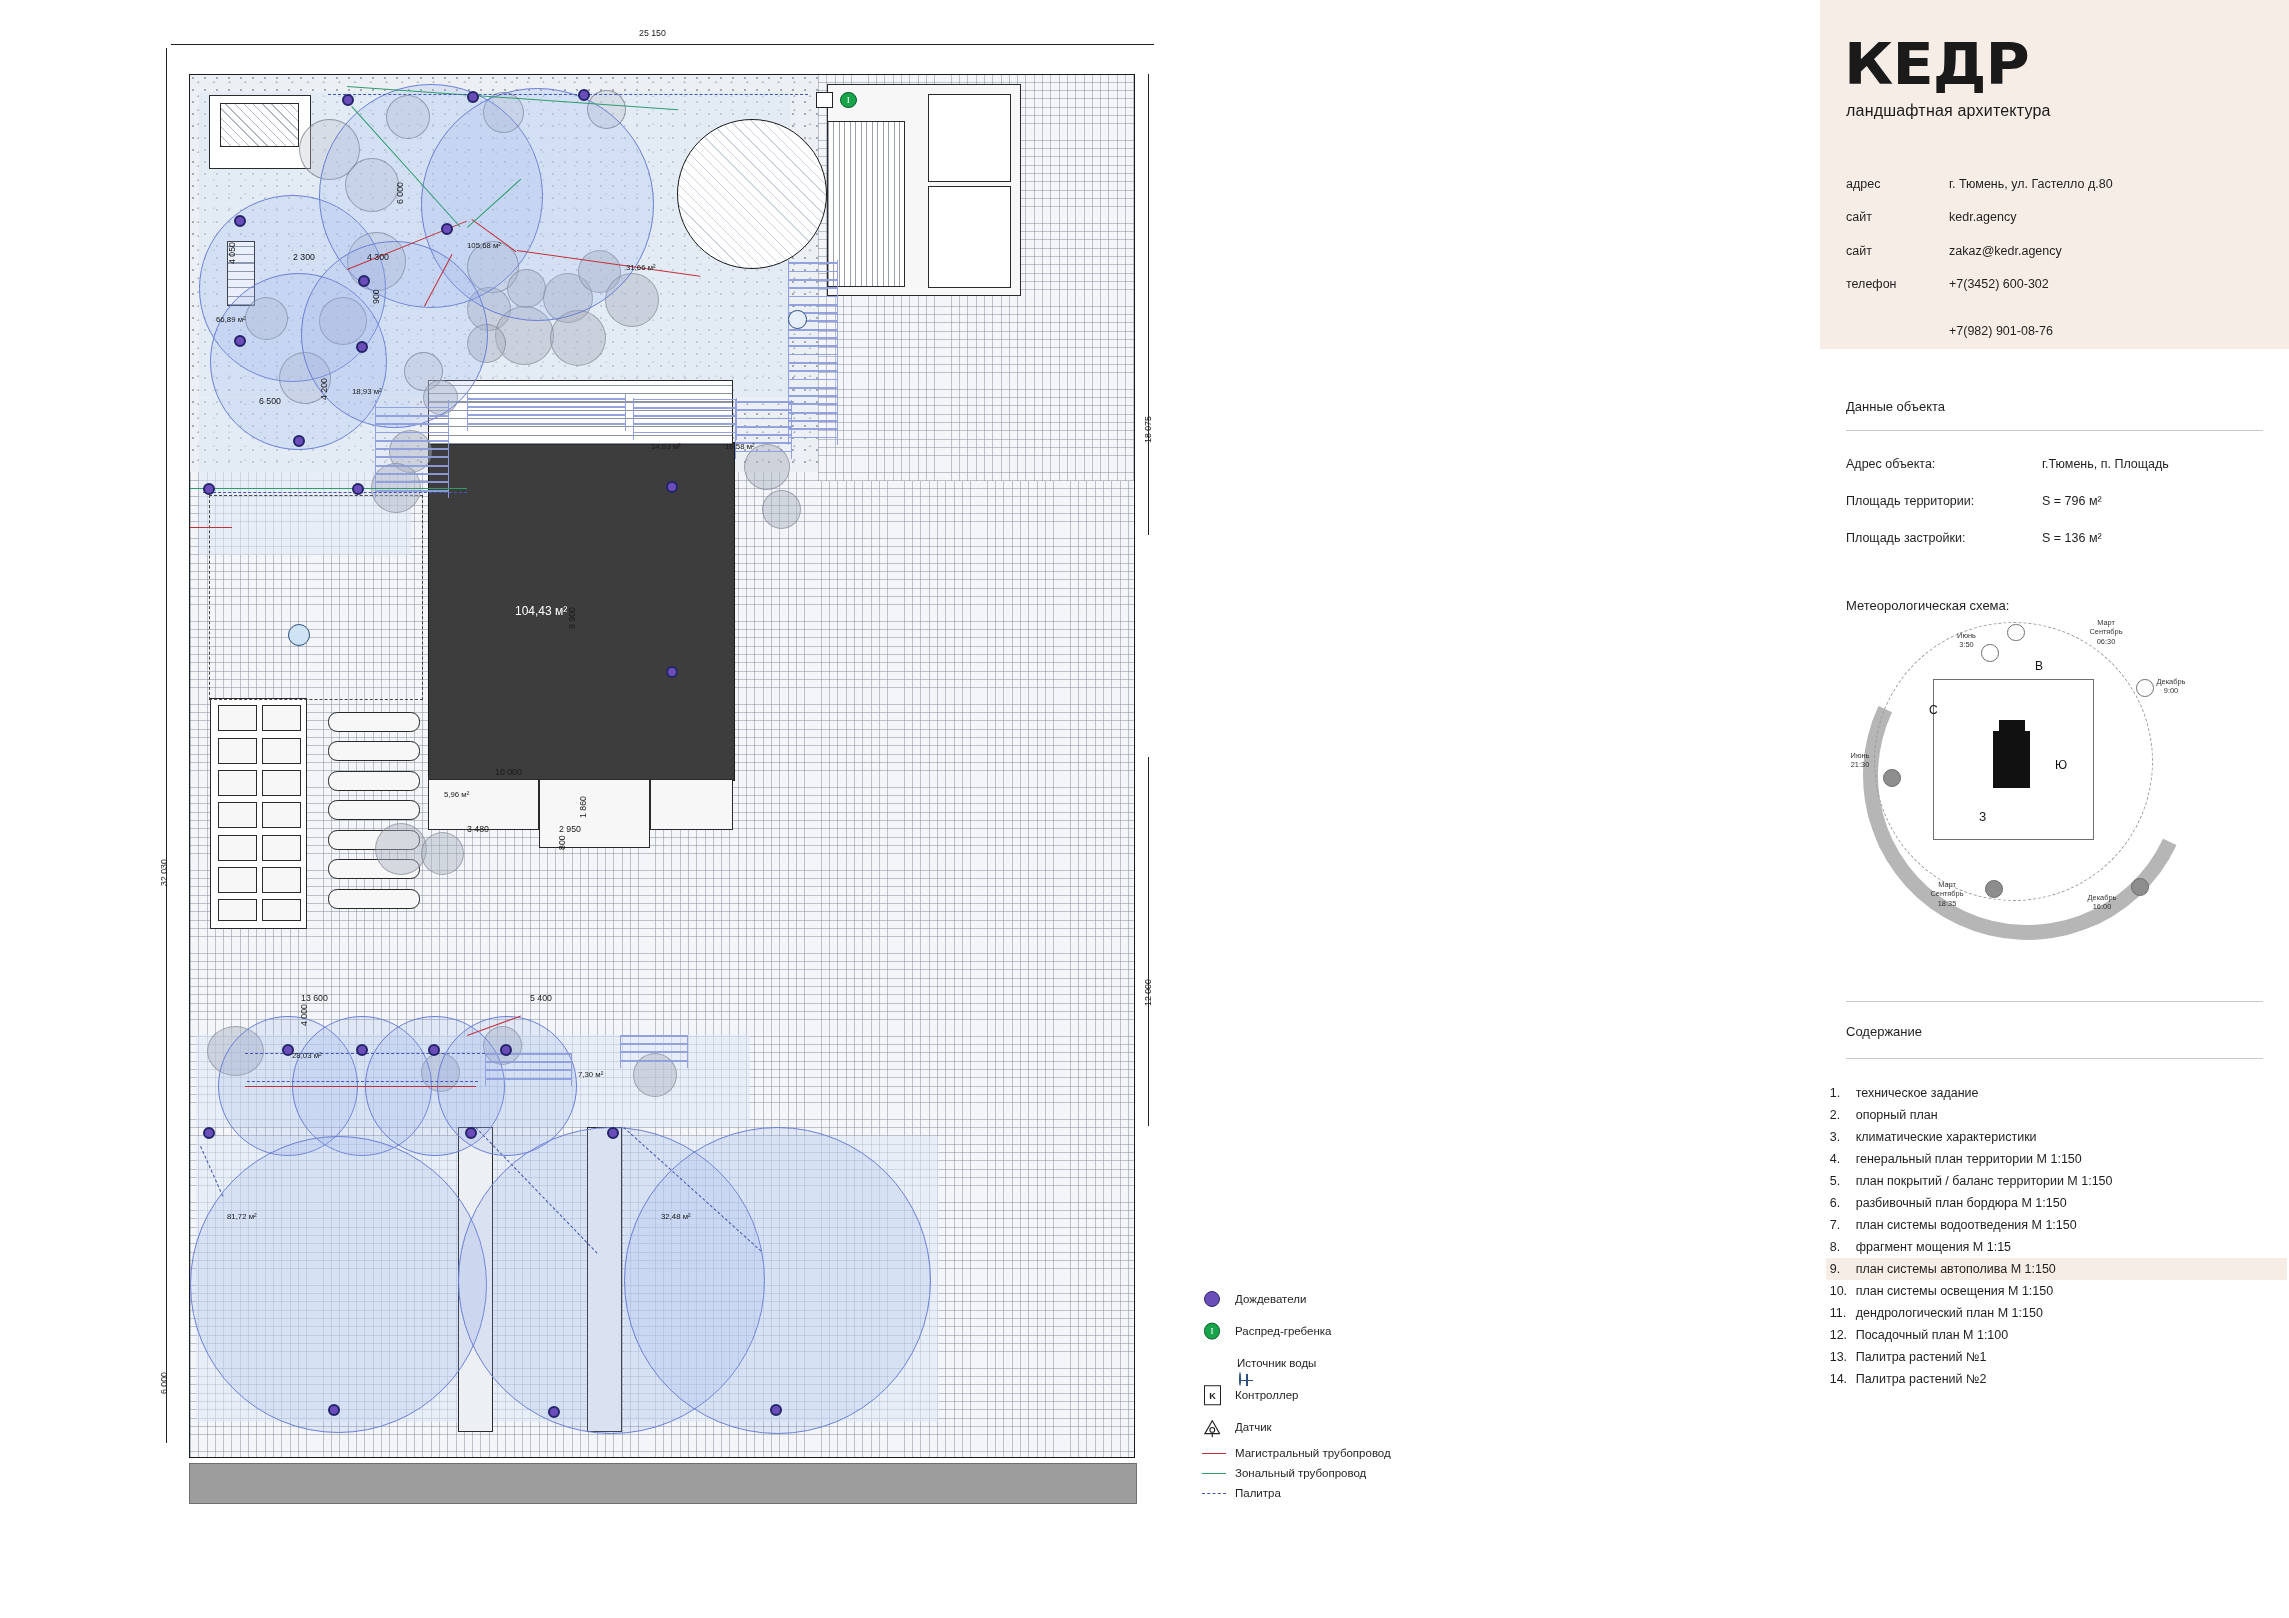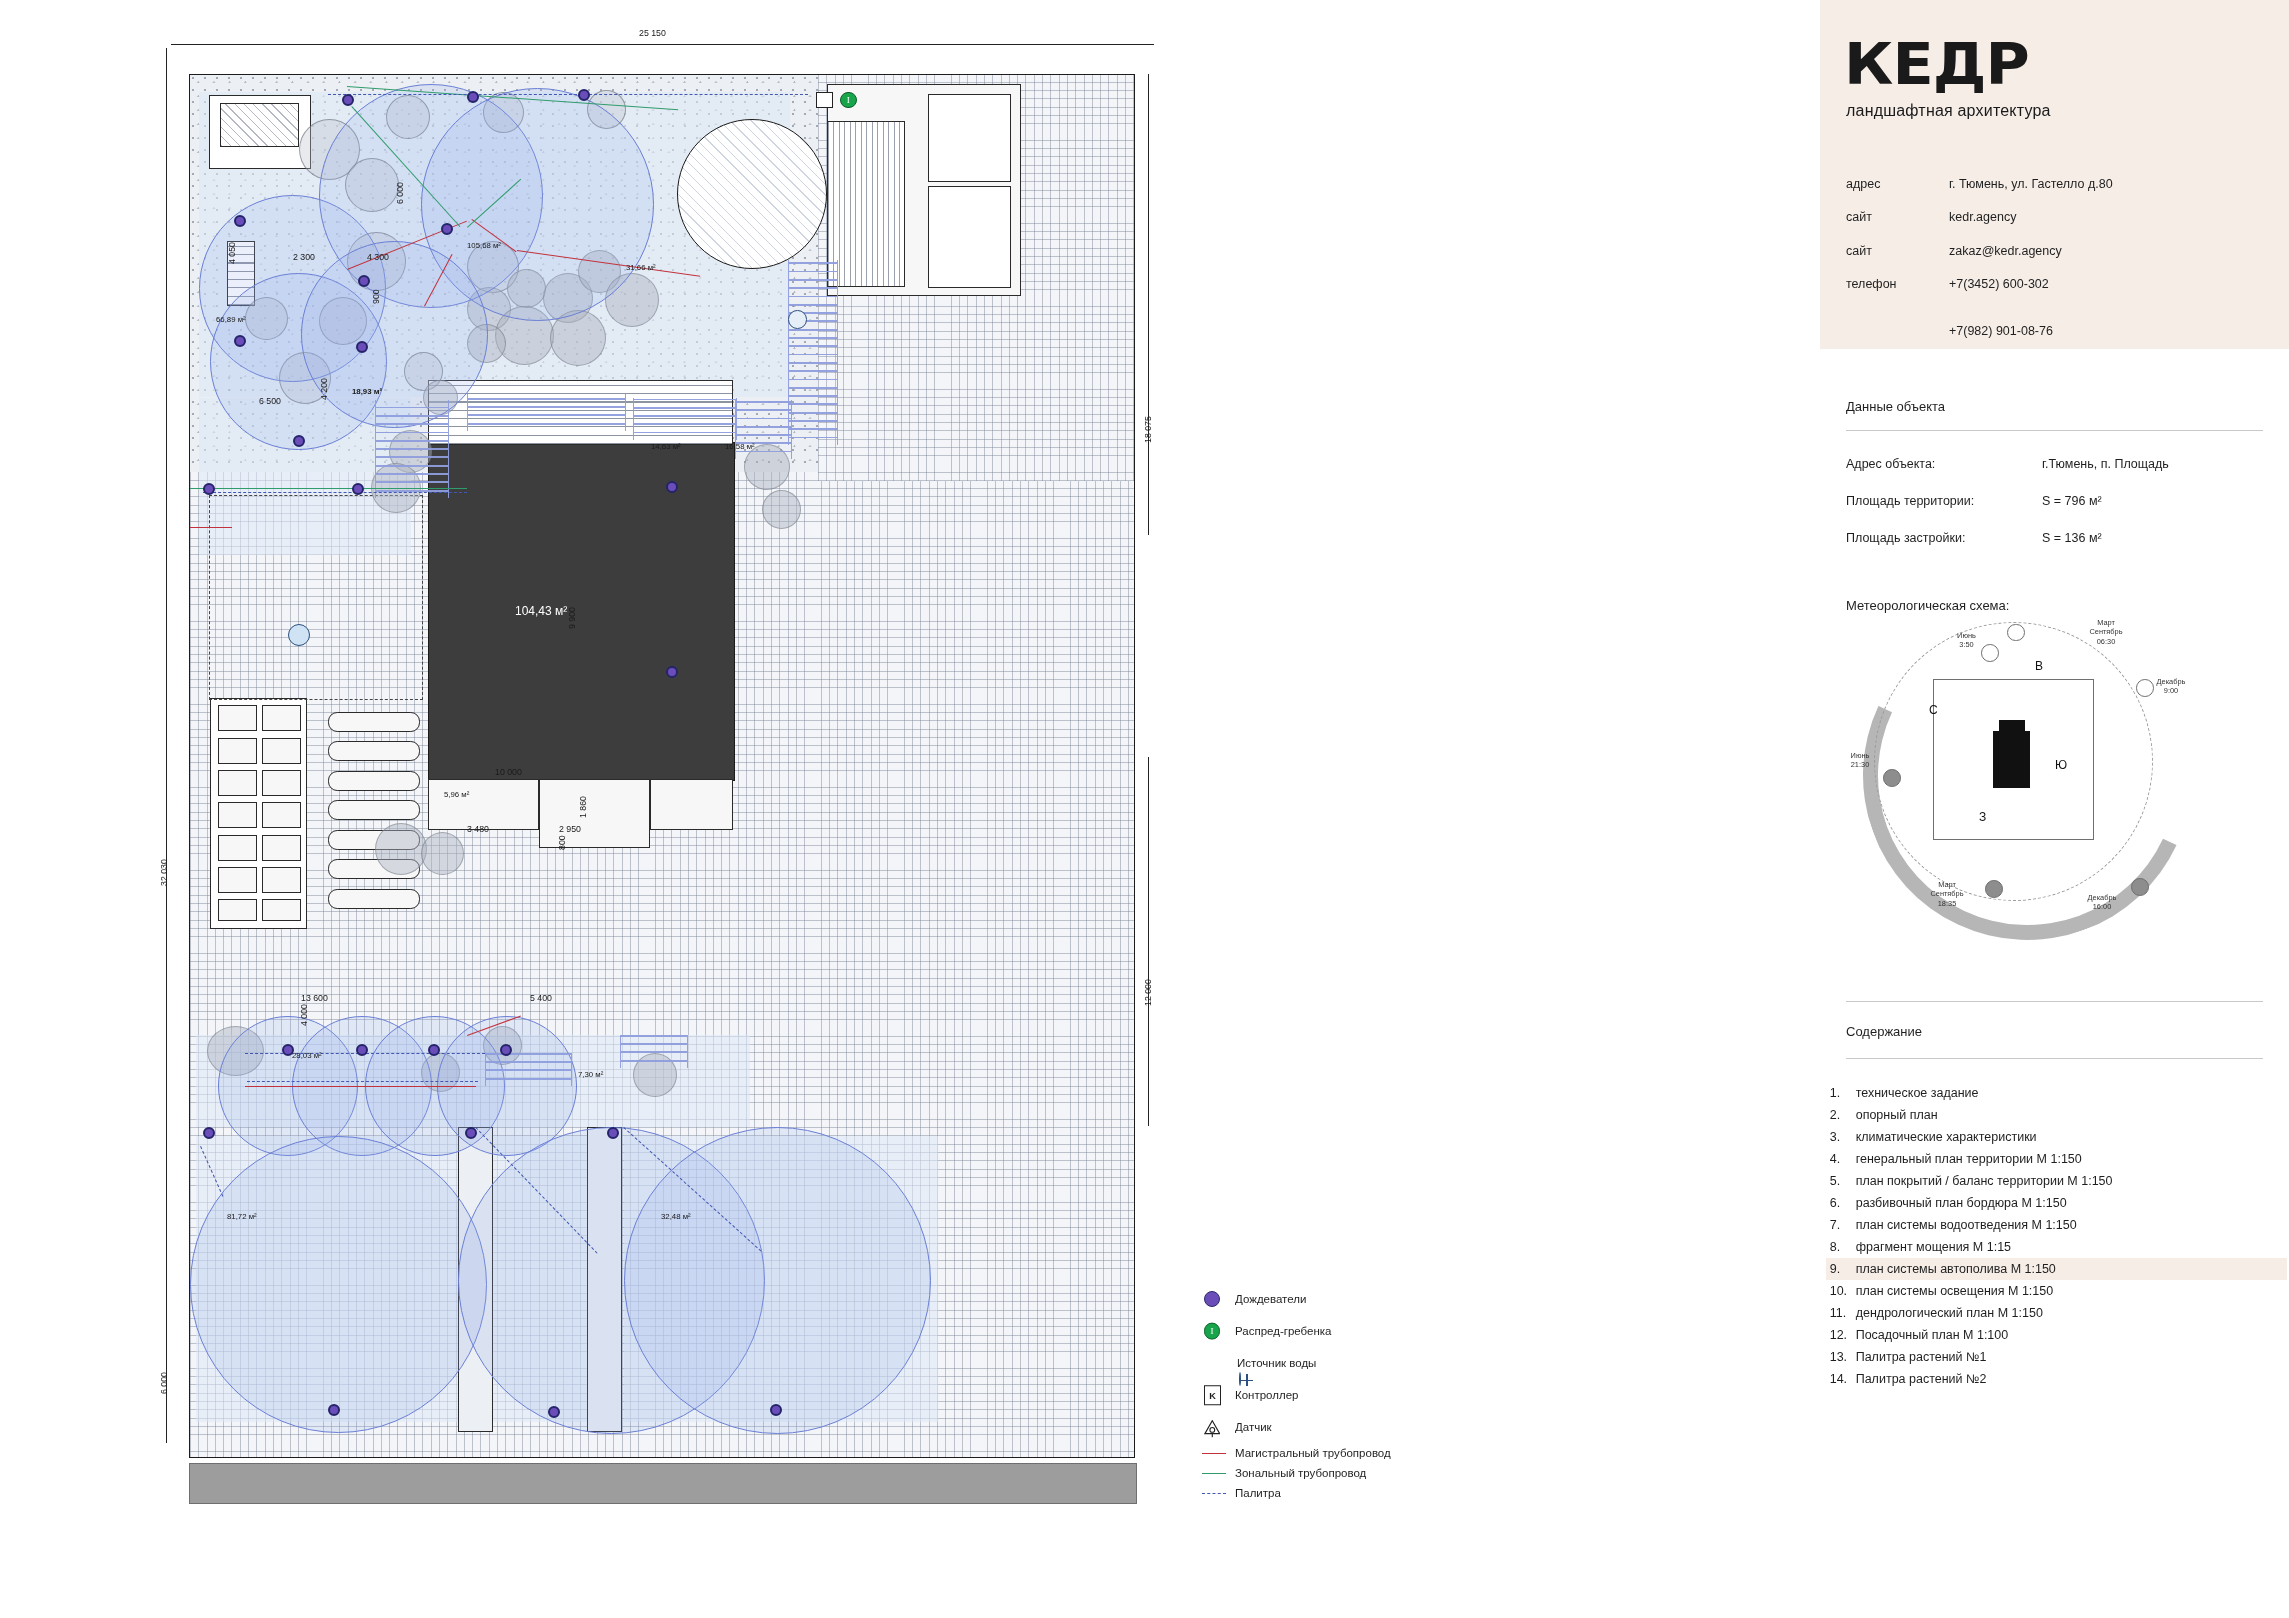--- a/index.html
+++ b/index.html
@@ -598,21 +598,21 @@
       <div class="dimtxt" style="left:305px; top:692px;">10 000</div>
       <div class="dimtxt v" style="left:377px; top:554px;">9 900</div>
       <div class="dimtxt" style="left:277px; top:749px;">3 480</div>
       <div class="dimtxt" style="left:369px; top:749px;">2 950</div>
       <div class="dimtxt v" style="left:388px; top:743px;">1 860</div>
       <div class="dimtxt v" style="left:367px; top:775px;">800</div>
 
       <div class="areatxt" style="left:277px; top:166px;">105,68 м²</div>
       <div class="areatxt" style="left:436px; top:188px;">31,66 м²</div>
       <div class="areatxt" style="left:26px; top:240px;">66,89 м²</div>
-      <div class="areatxt" style="left:162px; top:312px;font-weight:bold;">18,93 м²</div>
+      <div class="areatxt" style="left:162px; top:312px;">18,93 м²</div>
       <div class="areatxt" style="left:535px; top:367px;">16,58 м²</div>
       <div class="areatxt" style="left:461px; top:367px;">14,63 м²</div>
       <div class="areatxt" style="left:254px; top:715px;">5,96 м²</div>
       <div class="areatxt" style="left:102px; top:976px;">28,03 м²</div>
       <div class="areatxt" style="left:388px; top:995px;">7,30 м²</div>
       <div class="areatxt" style="left:37px; top:1137px;">81,72 м²</div>
       <div class="areatxt" style="left:471px; top:1137px;">32,48 м²</div>
 
     </div>
   </div>

